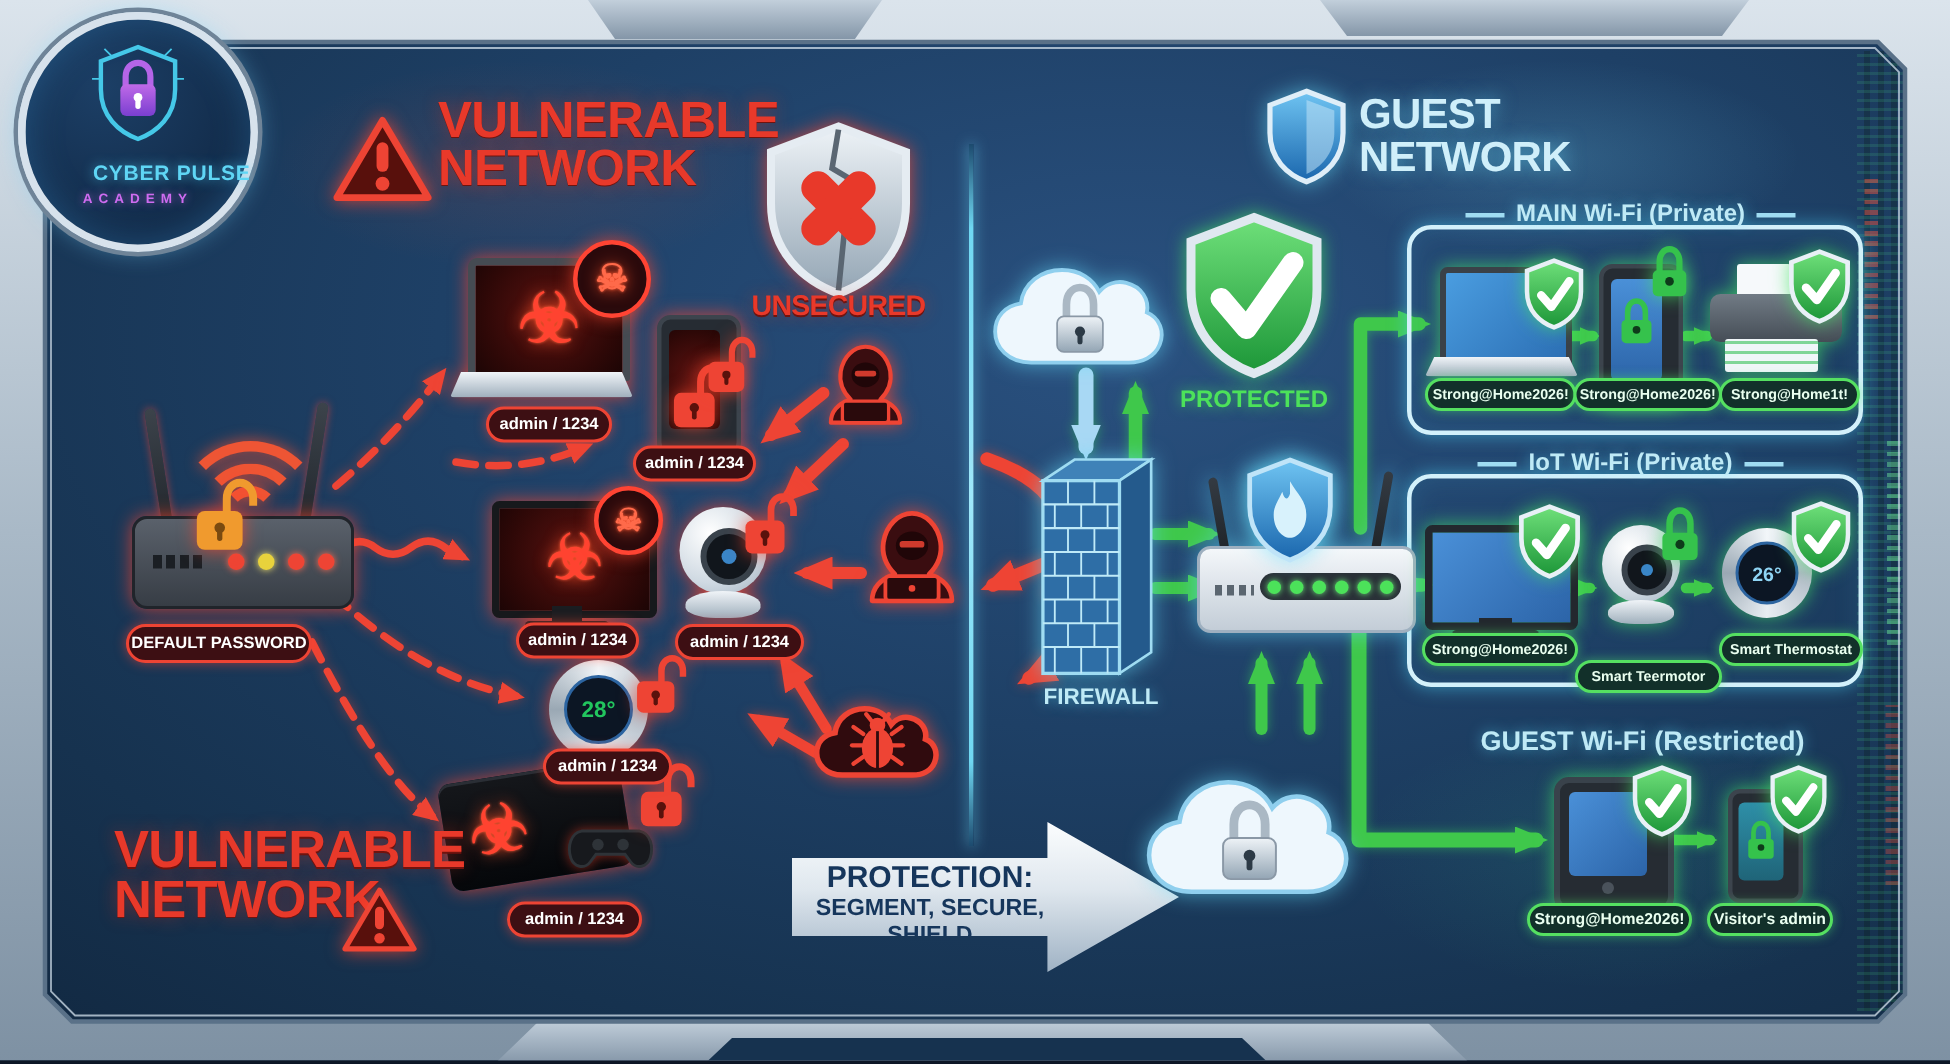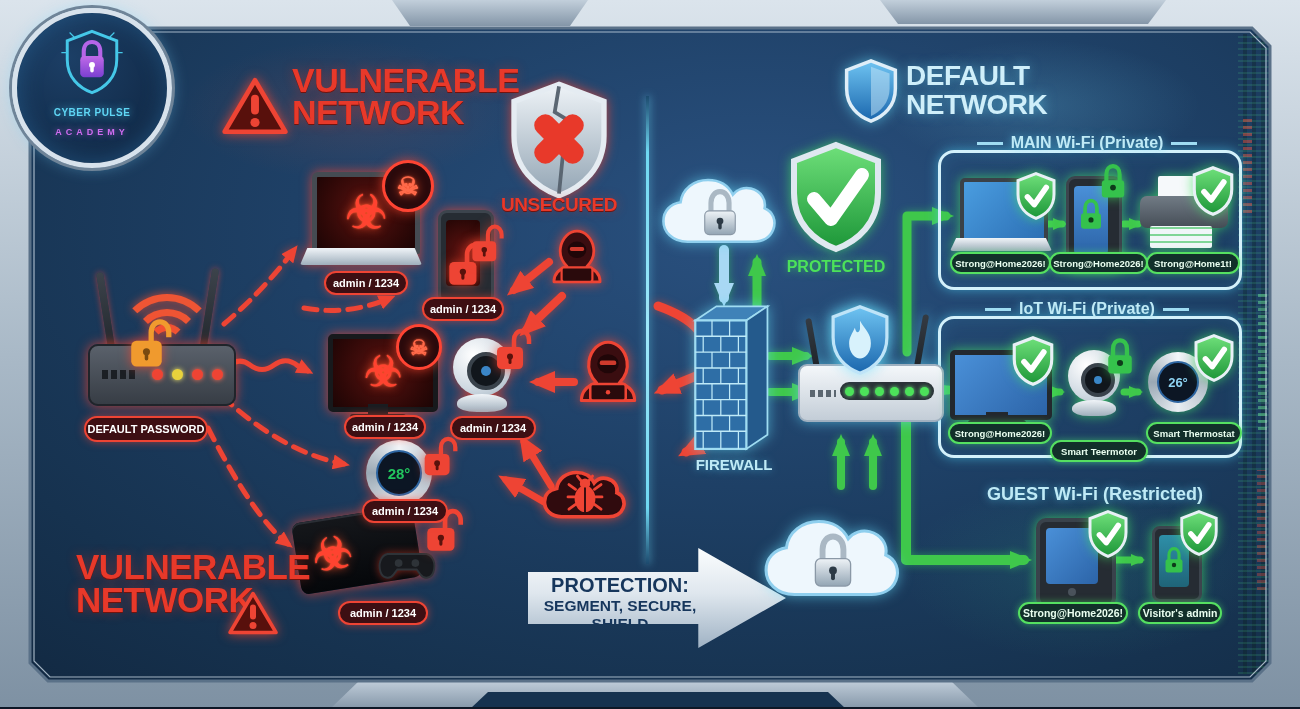--- a/index.html
+++ b/index.html
@@ -348,21 +348,21 @@
       <circle cx="35" cy="62" r="6" fill="#2c3a46"></circle>
         <rect x="32" y="64" width="6" height="13" rx="3" fill="#2c3a46"></rect>
     </svg>
   </div>
 
   <svg class="abs glowC" style="left:842px;top:58px;z-index:3" width="58" height="66" viewBox="0 0 100 112">
     <path d="M50 4 L92 20 V52 C92 82 72 100 50 108 C28 100 8 82 8 52 V20 Z" fill="url(#lgBlue)" stroke="#dfeef8" stroke-width="6"></path>
     <path d="M50 14 L82 26 V52 C82 76 66 92 50 99 Z" fill="#bfe2f6" opacity=".55"></path>
   </svg>
   <div class="abs titleC" style="left:906px;top:62px;font-size:28px;z-index:3">
-    <div>DEFAULT</div>
+    <div>GUEST</div>
     <div>NETWORK</div>
   </div>
 
   <svg class="abs glowG dev" style="left:786px;top:140px" width="100" height="114" viewBox="0 0 100 112">
     <path d="M50 4 L92 20 V52 C92 82 72 100 50 108 C28 100 8 82 8 52 V20 Z" fill="url(#lgGreen)" stroke="#dfe8f0" stroke-width="6"></path>
     <path d="M28 58 L45 78 L76 34" fill="none" stroke="#ffffff" stroke-width="14" stroke-linecap="round" stroke-linejoin="round"></path>
   </svg>
   <div class="abs" style="left:776px;top:258px;width:120px;text-align:center;font-size:16px;font-weight:bold;color:#4ce25a;text-shadow:0 0 9px rgba(70,230,100,.7);z-index:3">PROTECTED</div>
 
   <div class="dev glowC" style="left:796px;top:300px;width:148px;height:122px">
@@ -521,17 +521,17 @@
       background:radial-gradient(circle at 35% 30%, #1c3f66, #122b49 70%);border:5px solid #d7e2ec;
       box-shadow:0 0 0 3px #6f8498, 0 0 16px rgba(120,210,250,.45), inset 0 0 24px rgba(70,170,240,.28)">
     <svg class="abs" style="left:45px;top:16px" width="60" height="66" viewBox="0 0 100 112">
       <path d="M50 4 L92 20 V52 C92 82 72 100 50 108 C28 100 8 82 8 52 V20 Z" fill="none" stroke="#45c8e8" stroke-width="5"></path>
       <path d="M36 48 V38 C36 28 42 22 50 22 C58 22 64 28 64 38 V48" fill="none" stroke="#b565e8" stroke-width="7"></path>
       <rect x="30" y="46" width="40" height="36" rx="7" fill="url(#lgPurple)"></rect>
       <circle cx="50" cy="61" r="5" fill="#fff"></circle>
         <rect x="47" y="63" width="6" height="11" rx="3" fill="#fff"></rect>
       <path d="M8 40 H-2 M92 40 H102 M20 14 L12 6 M80 14 L88 6" stroke="#45c8e8" stroke-width="2"></path>
     </svg>
-    <div class="abs" style="left:0;top:94px;width:150px;text-align:center;font-size:10px;font-weight:bold;color:#5fd6f5;letter-spacing:.5px;text-shadow:0 0 8px rgba(80,210,250,.7)">CYBER PULSE</div>
+    <div class="abs" style="left:0;top:94px;width:150px;text-align:right;font-size:14px;font-weight:bold;color:#5fd6f5;letter-spacing:.5px;text-shadow:0 0 8px rgba(80,210,250,.7)">CYBER PULSE</div>
     <div class="abs" style="left:0;top:114px;width:150px;text-align:center;font-size:9px;font-weight:bold;color:#cf6cf0;letter-spacing:4px;text-shadow:0 0 6px rgba(210,110,245,.7)">ACADEMY</div>
   </div>
 
 </div>
 
 </body></html>

